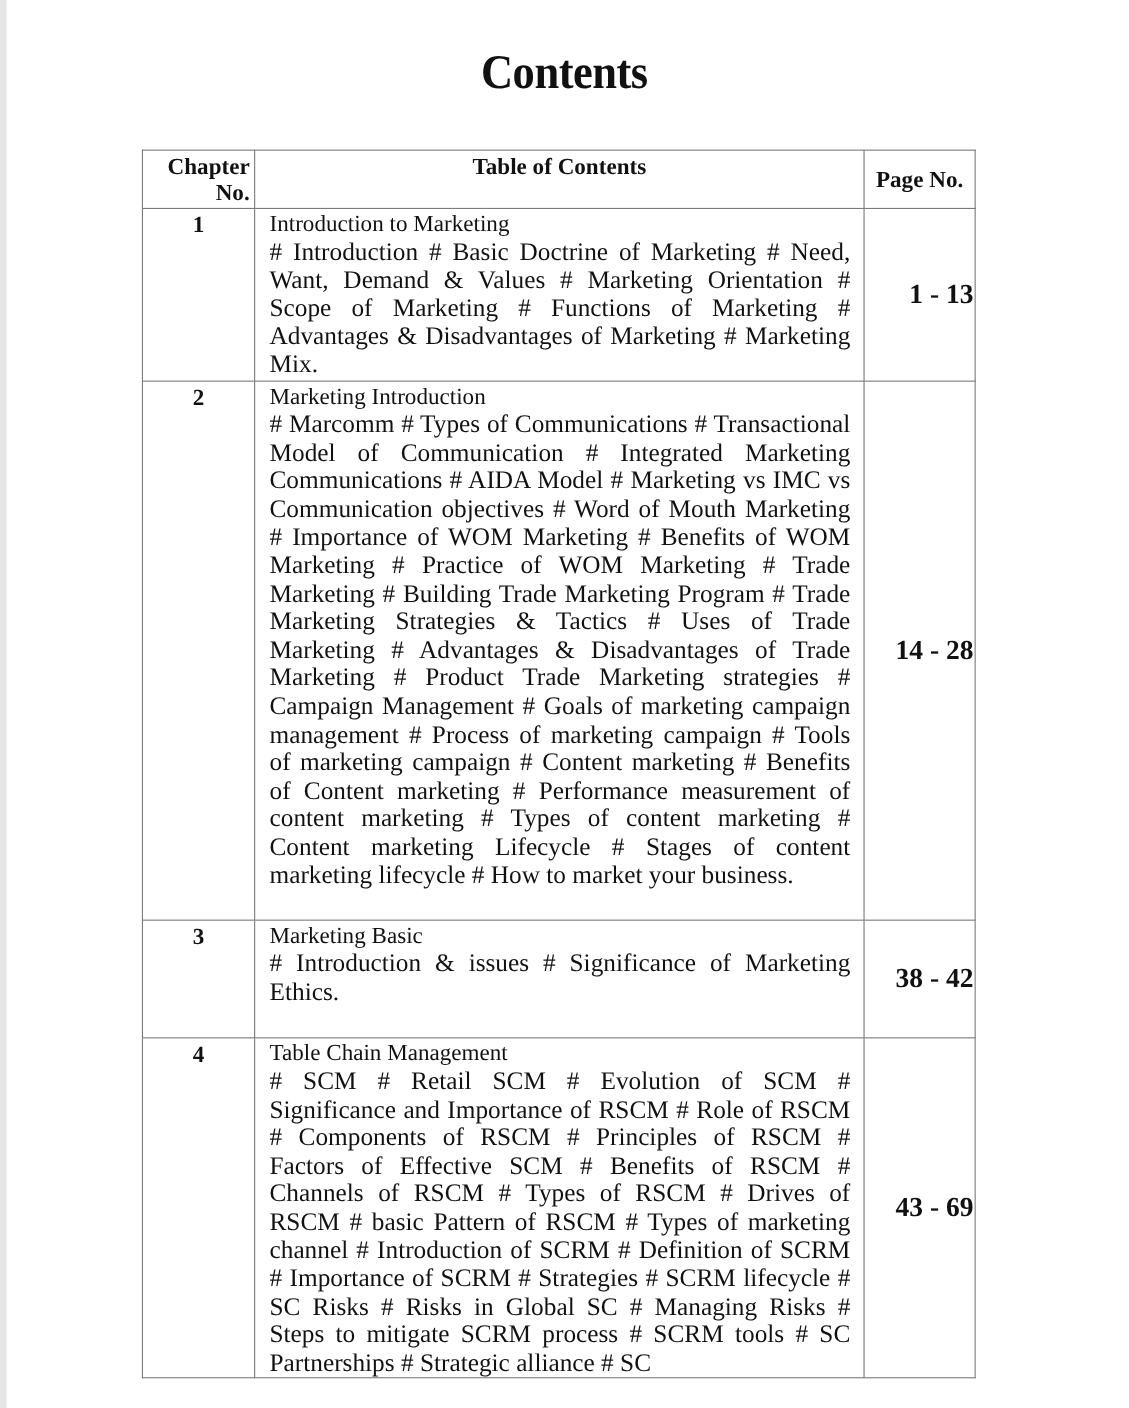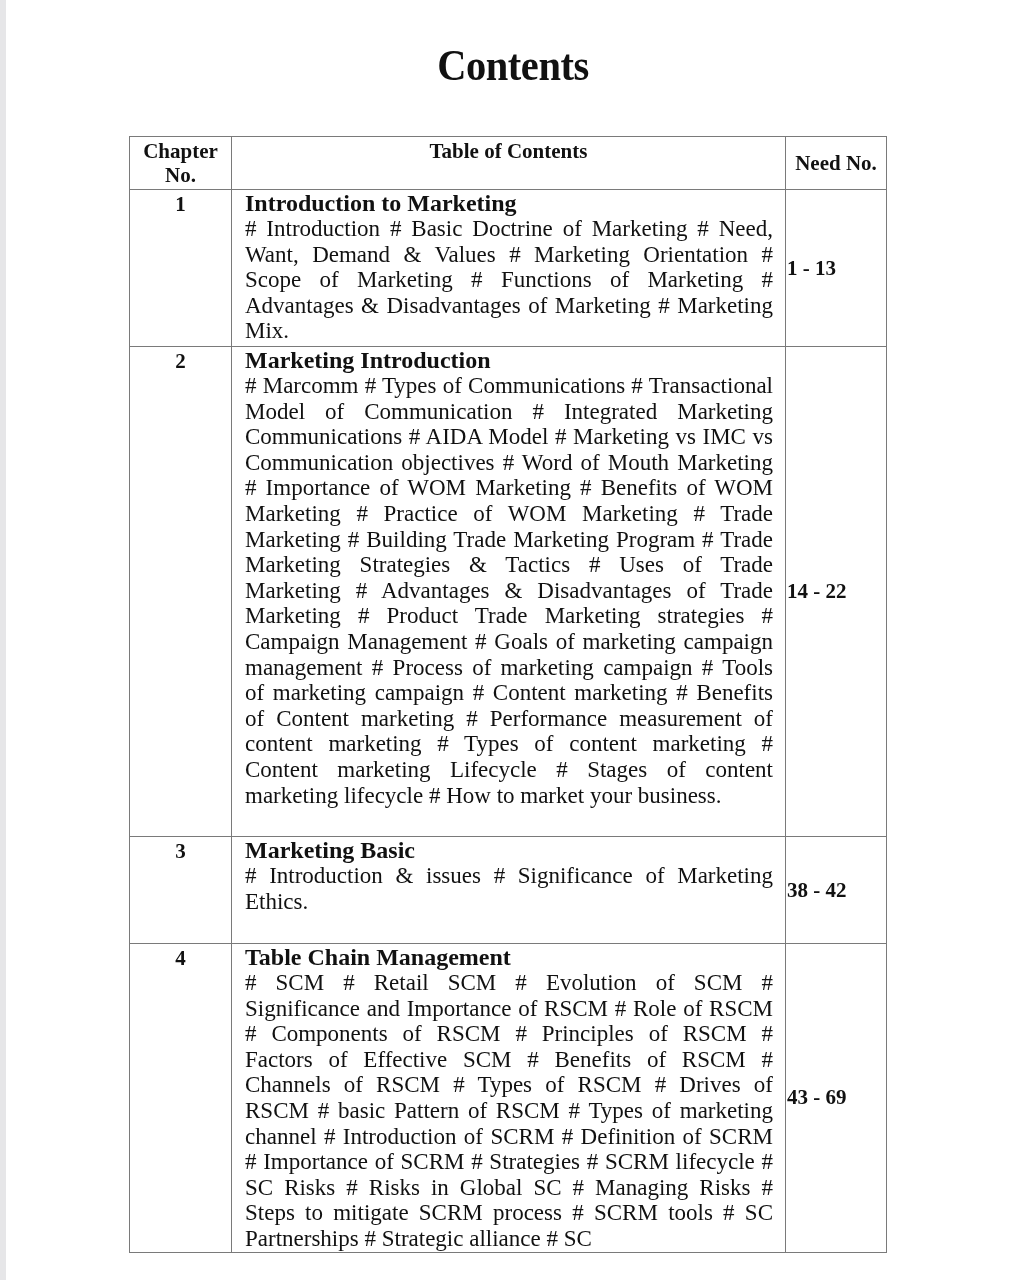--- a/index.html
+++ b/index.html
@@ -12,28 +12,28 @@
       position: absolute; left: 0; width: 1026px; top: 40px; text-align: center;
       font-weight: bold; font-size: 44px; letter-spacing: -0.5px; transform: scaleX(0.92);
     }
     table.toc {
       position: absolute; left: 129px; top: 136px; width: 757px;
       border-collapse: collapse; table-layout: fixed;
     }
     table.toc td, table.toc th { border: 1px solid #7a7a7a; vertical-align: top; }
     col.c1 { width: 102px; } col.c2 { width: 554px; } col.c3 { width: 101px; }
     .hdr th { font-weight: bold; font-size: 21px; line-height: 24px; padding: 2px 4px; }
-    .hdr .h-ch { text-align: center; height: 48px; }
+    .hdr .h-ch { text-align: right; height: 48px; }
     .hdr .h-toc { text-align: center; }
     .hdr .h-page { vertical-align: middle; text-align: center; }
     .chap { text-align: center; font-weight: bold; font-size: 21px; padding-top: 2px; }
     .body-cell { padding: 1px 12px 0 13px; }
-    .ch-title { font-weight: bold; font-size: 24px; line-height: 25px; }
+    .ch-title { font-weight: normal; font-size: 21px; line-height: 25px; }
     .ch-topics { font-size: 23px; line-height: 25.6px; text-align: justify; }
-    .pages { vertical-align: middle !important; text-align: left; font-weight: bold; font-size: 21px; }
+    .pages { vertical-align: middle !important; text-align: right; font-weight: bold; font-size: 25px; }
     tr.r1 td { height: 153px; }
     tr.r2 td { height: 486px; }
     tr.r3 td { height: 103px; }
     tr.r4 td { height: 280px; }
   </style>
 </head>
 <body>
 
 <div class="left-edge"></div>
 
@@ -42,39 +42,39 @@
 <table class="toc">
   <colgroup>
       <col class="c1">
       <col class="c2">
       <col class="c3">
     </colgroup>
   <tbody>
       <tr class="hdr">
     <th class="h-ch">Chapter No.</th>
     <th class="h-toc">Table of Contents</th>
-    <th class="h-page">Need No.</th>
+    <th class="h-page">Page No.</th>
   </tr>
 
   <tr class="r1">
     <td class="chap">1</td>
     <td class="body-cell">
       <div class="ch-title">Introduction to Marketing</div>
       <div class="ch-topics"># Introduction # Basic Doctrine of Marketing # Need, Want, Demand &amp; Values # Marketing Orientation # Scope of Marketing # Functions of Marketing # Advantages &amp; Disadvantages of Marketing # Marketing Mix.</div>
     </td>
     <td class="pages">1 - 13</td>
   </tr>
 
   <tr class="r2">
     <td class="chap">2</td>
     <td class="body-cell">
       <div class="ch-title">Marketing Introduction</div>
       <div class="ch-topics"># Marcomm # Types of Communications # Transactional Model of Communication # Integrated Marketing Communications # AIDA Model # Marketing vs IMC vs Communication objectives # Word of Mouth Marketing # Importance of WOM Marketing # Benefits of WOM Marketing # Practice of WOM Marketing # Trade Marketing # Building Trade Marketing Program # Trade Marketing Strategies &amp; Tactics # Uses of Trade Marketing # Advantages &amp; Disadvantages of Trade Marketing # Product Trade Marketing strategies # Campaign Management # Goals of marketing campaign management # Process of marketing campaign # Tools of marketing campaign # Content marketing # Benefits of Content marketing # Performance measurement of content marketing # Types of content marketing # Content marketing Lifecycle # Stages of content marketing lifecycle # How to market your business.</div>
     </td>
-    <td class="pages">14 - 22</td>
+    <td class="pages">14 - 28</td>
   </tr>
 
   <tr class="r3">
     <td class="chap">3</td>
     <td class="body-cell">
       <div class="ch-title">Marketing Basic</div>
       <div class="ch-topics"># Introduction &amp; issues # Significance of Marketing Ethics.</div>
     </td>
     <td class="pages">38 - 42</td>
   </tr>

